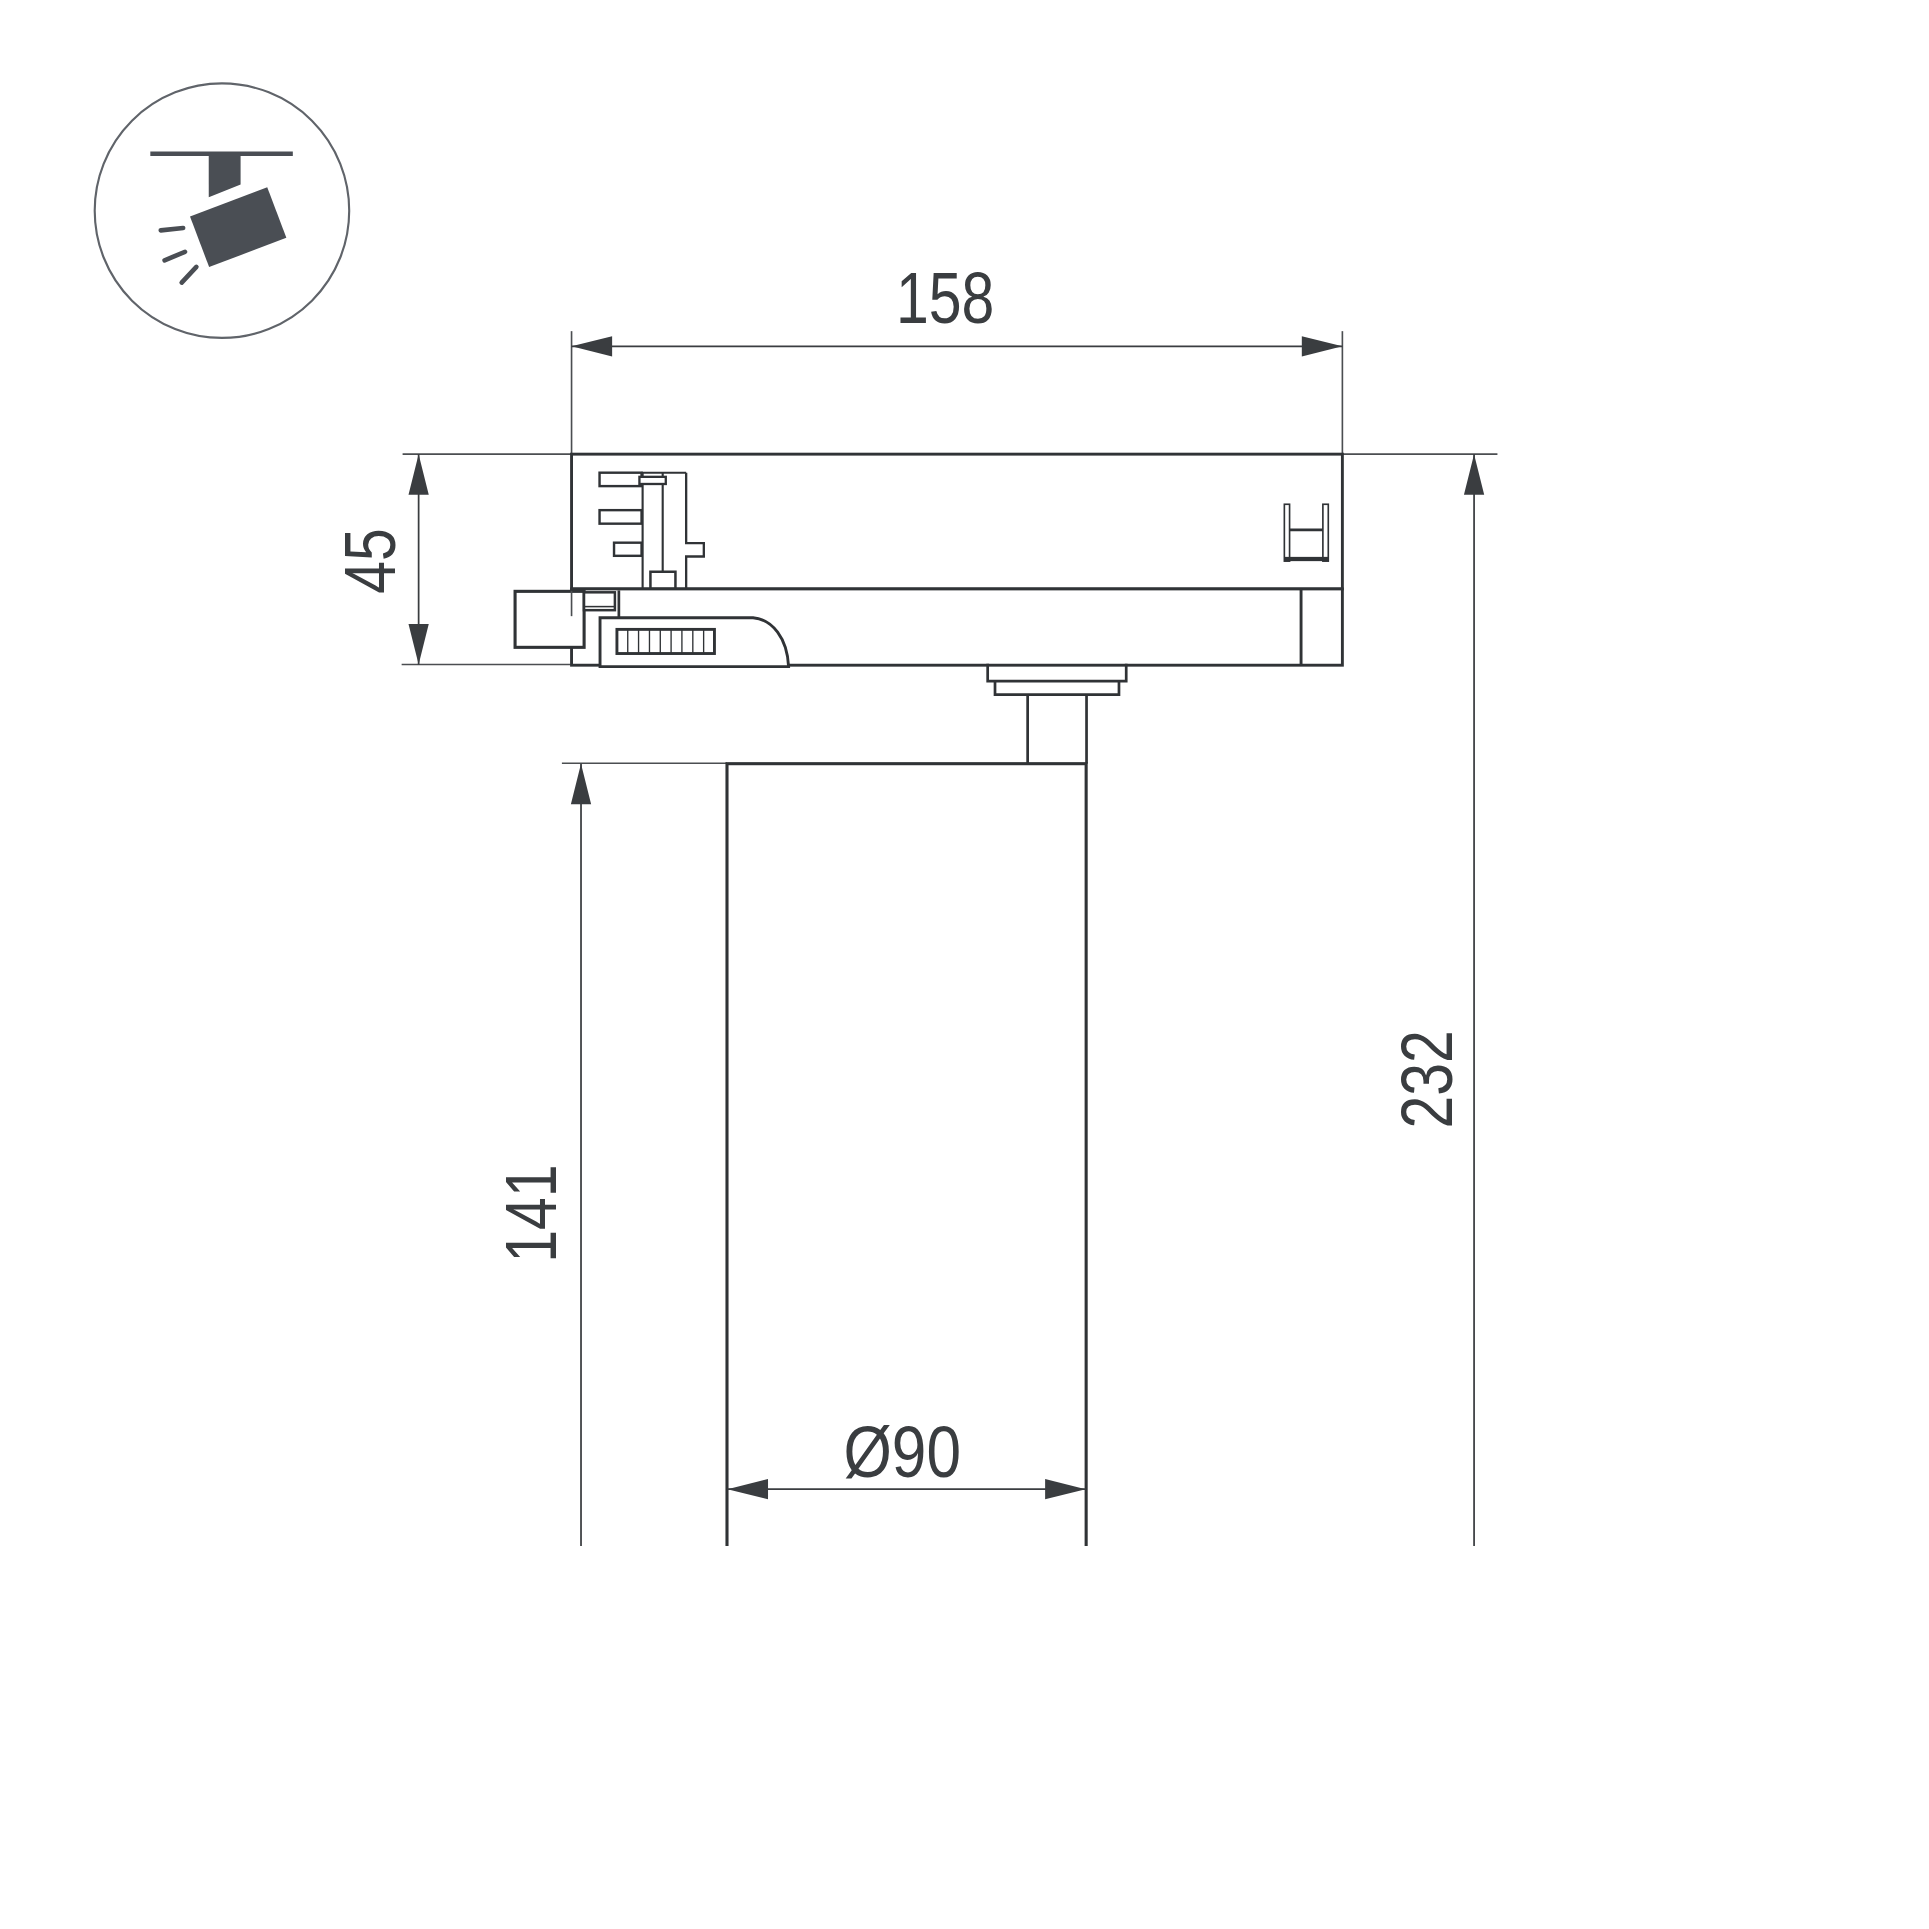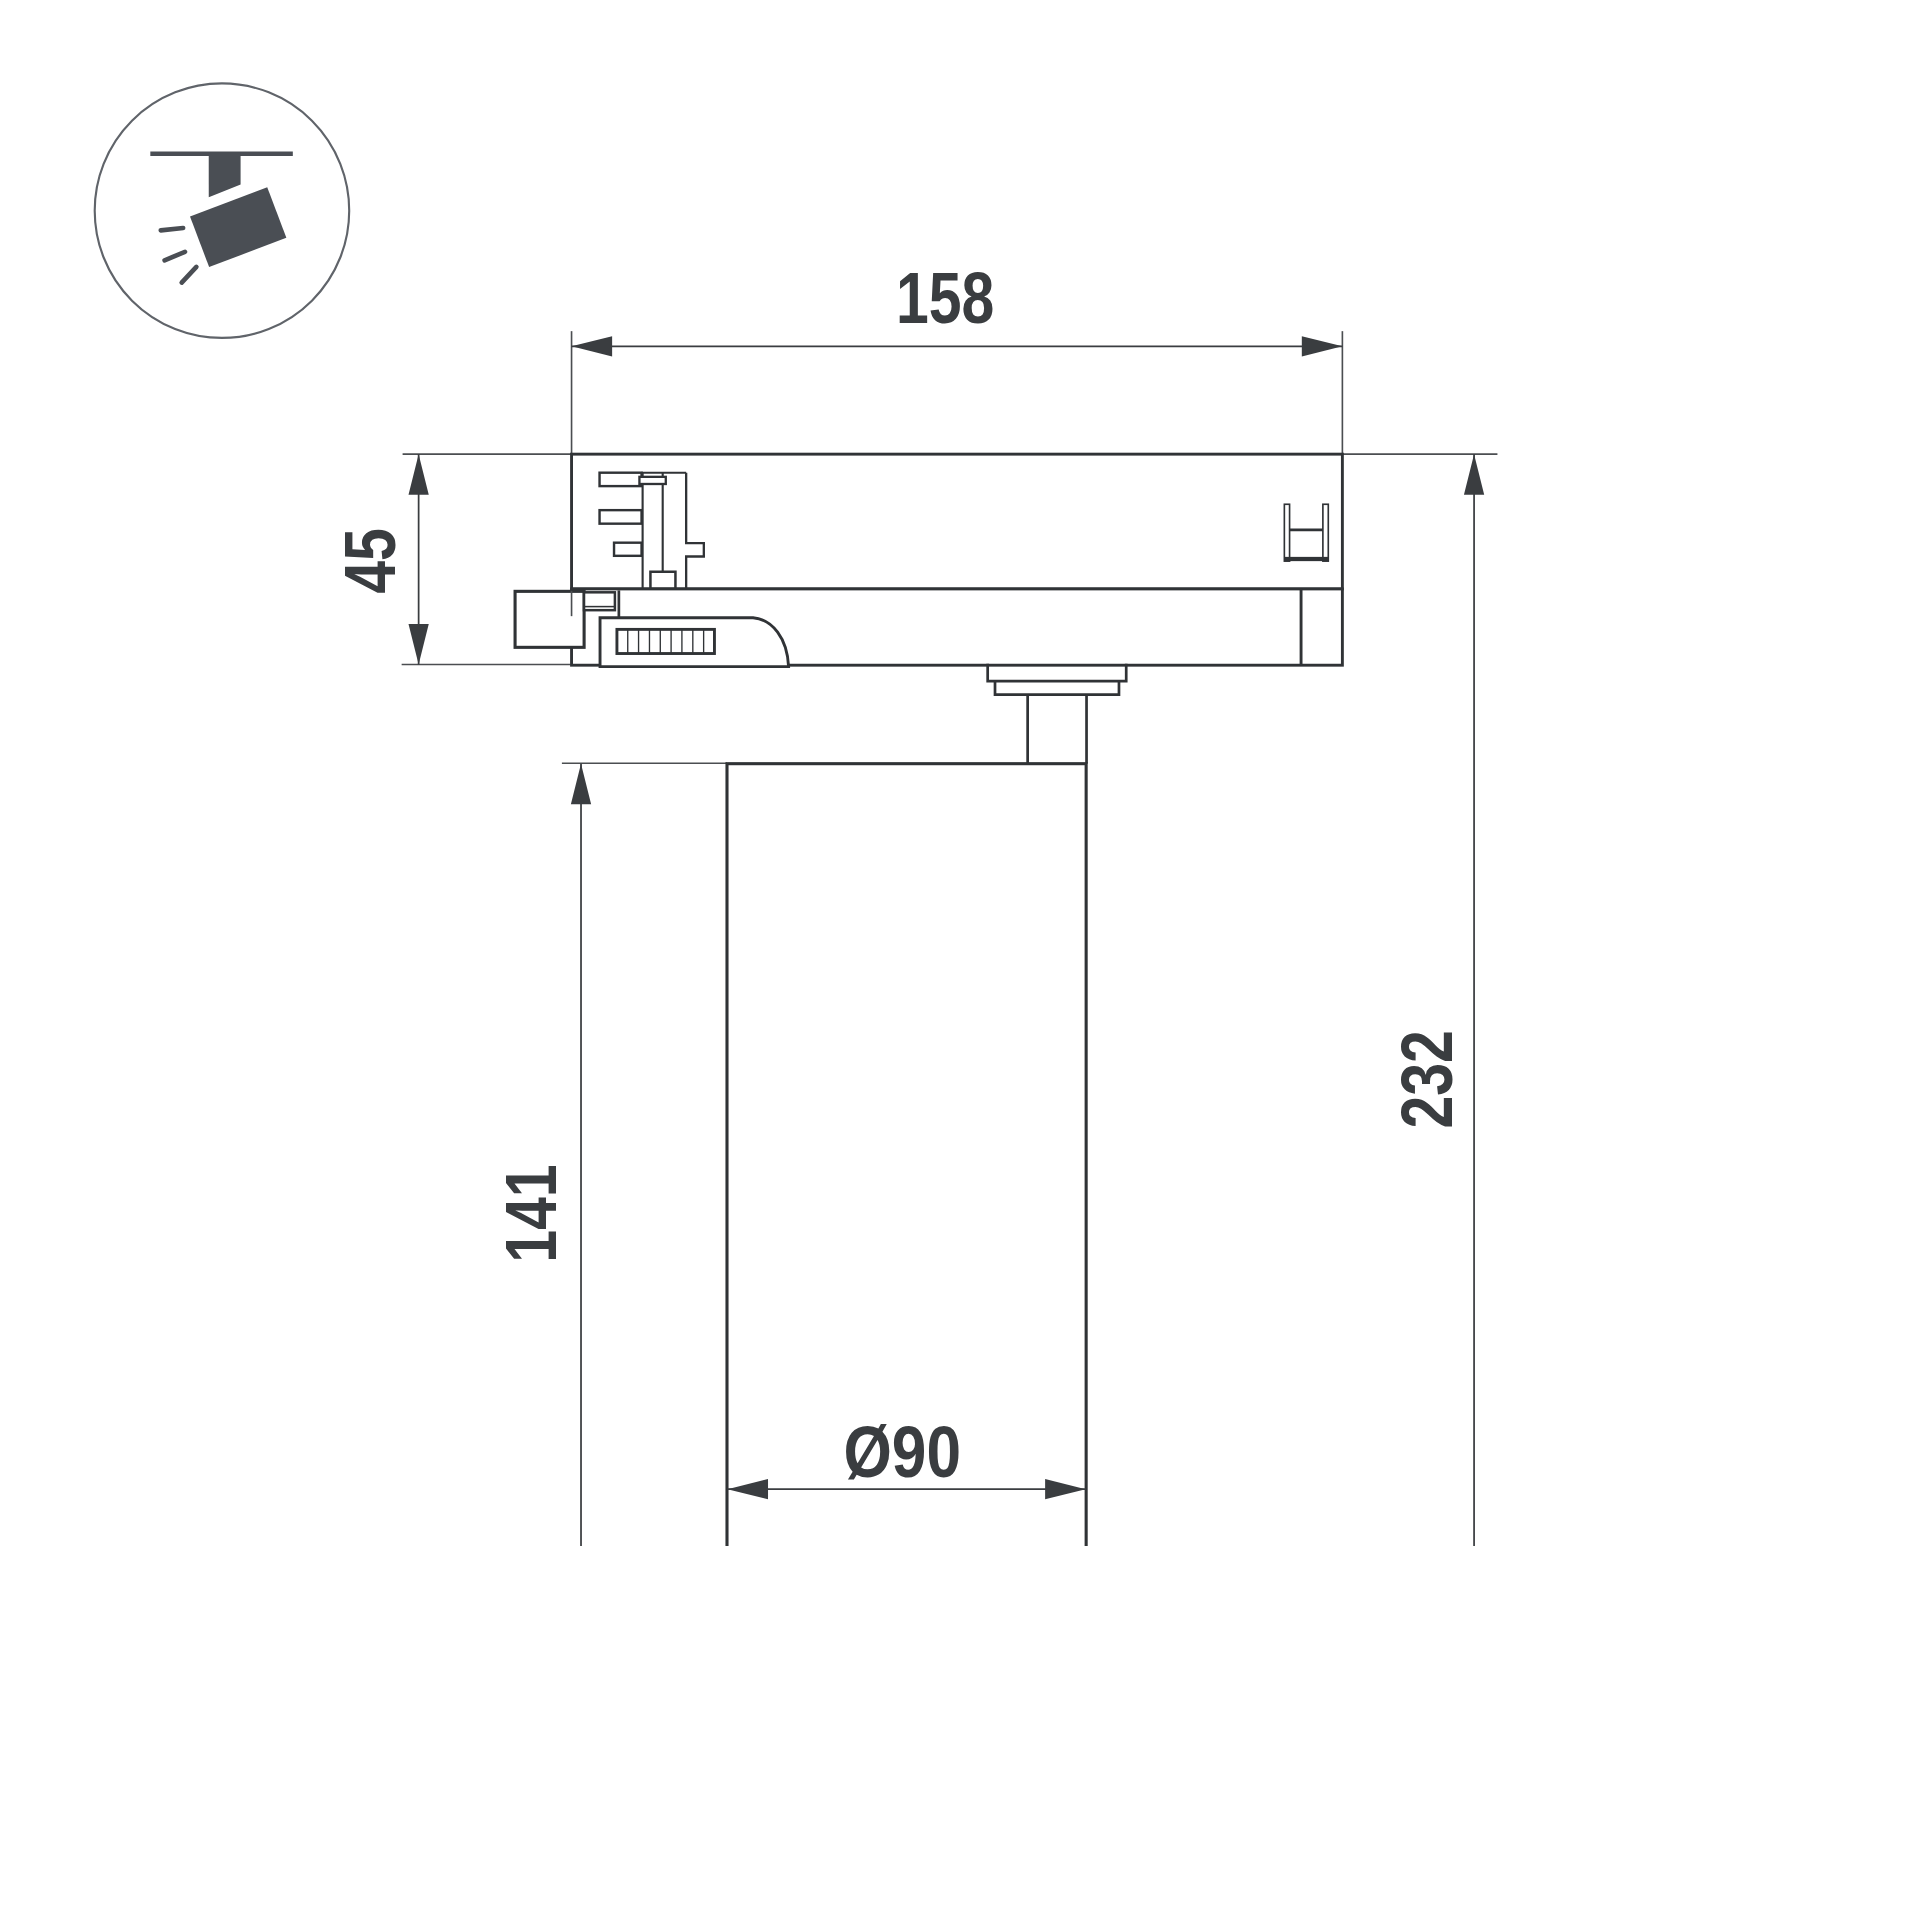--- a/index.html
+++ b/index.html
@@ -1,16 +1,16 @@
 <!DOCTYPE html>
 <html><head>
 <meta charset="utf-8">
 <style>
   html,body{margin:0;padding:0;background:#ffffff;}
-  .page{width:1929px;height:1546px;position:relative;background:#ffffff;overflow:hidden;font-weight:bold;}
+  .page{width:1929px;height:1546px;position:relative;background:#ffffff;overflow:hidden;}
   text{font-family:"Liberation Sans", sans-serif;font-size:74px;fill:#3a3d40;}
 </style>
 </head>
 <body>
 <div class="page">
 <svg width="1929" height="1929" viewBox="0 0 1998 1998">
   <rect x="0" y="0" width="1998" height="1998" fill="#ffffff"></rect>
 
   <g stroke="#4b4e51" stroke-width="1.7" fill="none">
     <line x1="417" y1="470.4" x2="1551" y2="470.4"></line>

